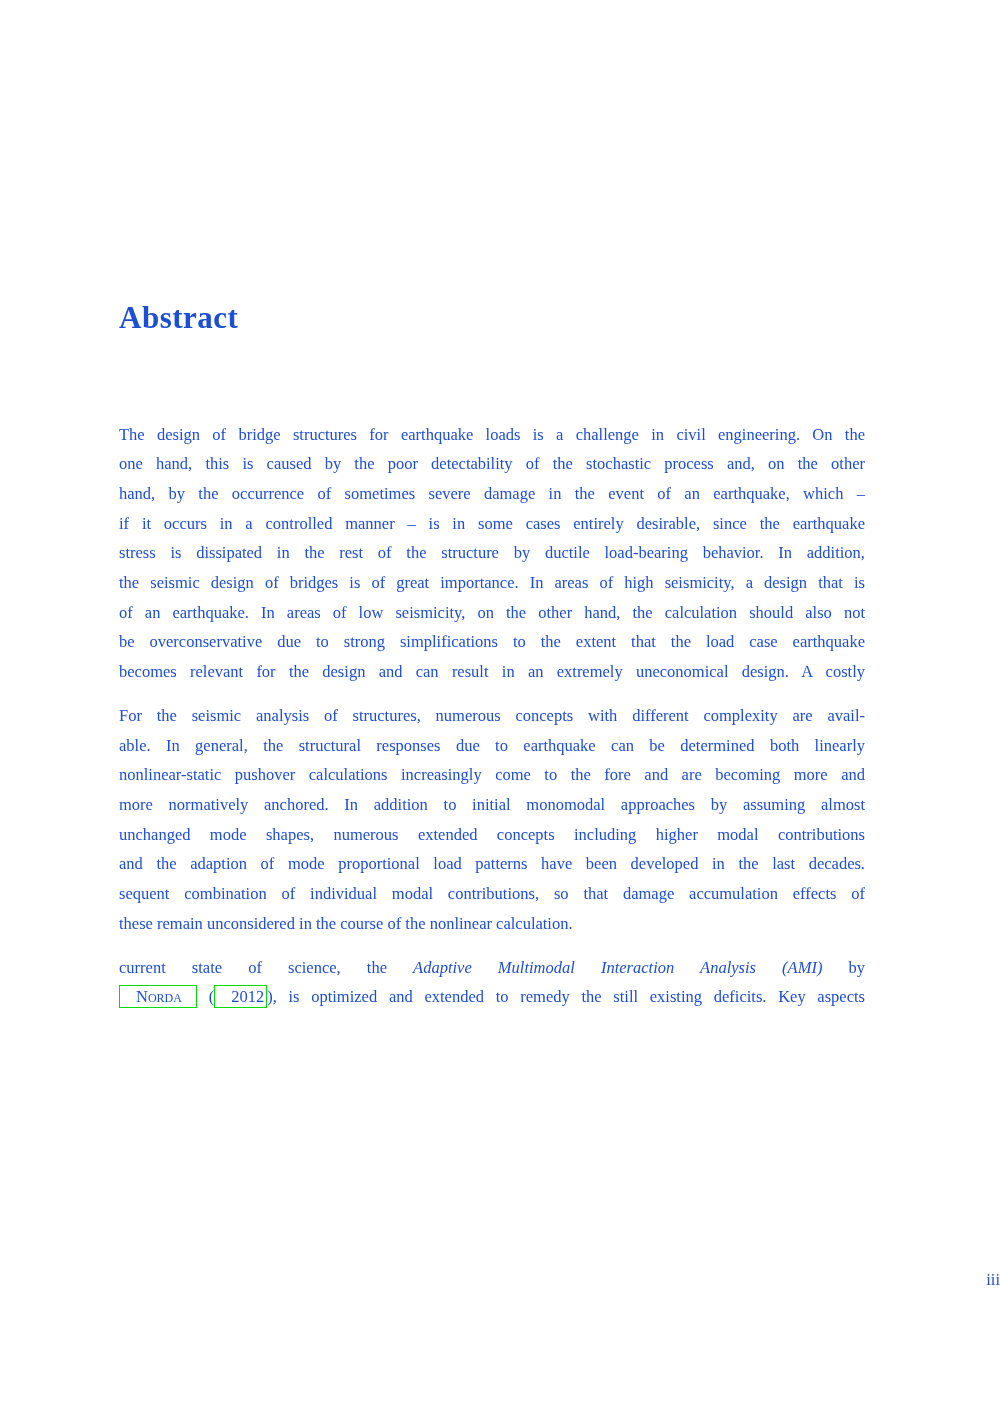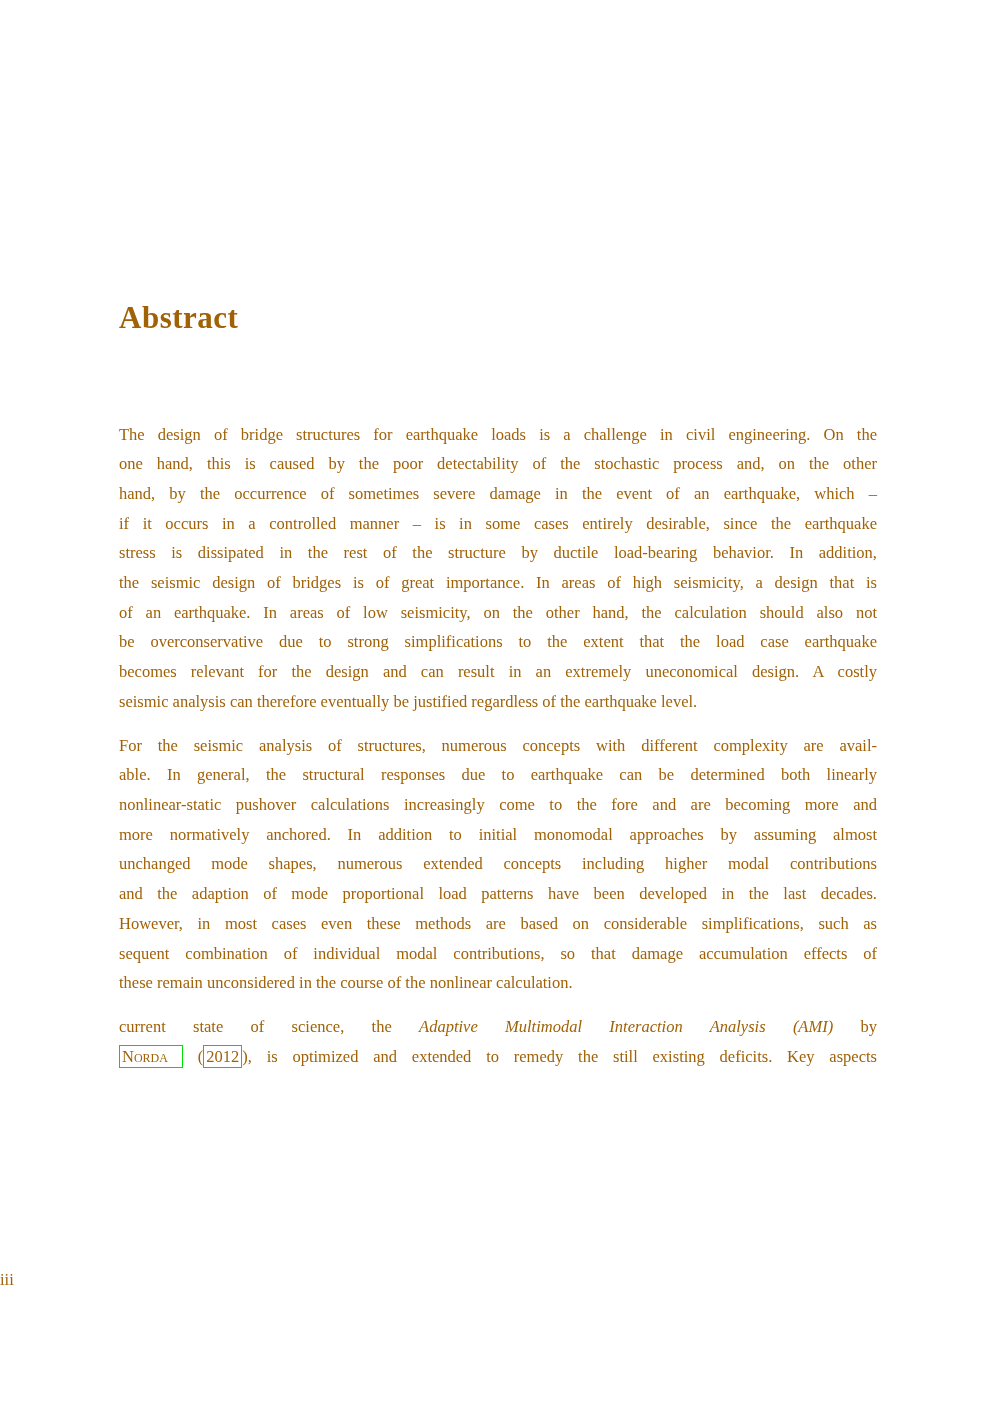--- a/index.html
+++ b/index.html
@@ -8,62 +8,62 @@
     background: #ffffff;
   }
   .page {
     position: relative;
     width: 1000px;
     height: 1414px;
     box-sizing: border-box;
     background: #ffffff;
     padding: 302px 119px 0 119px;
     font-family: "Liberation Serif", "DejaVu Serif", serif;
-    color: #a16207;
+    color: #1d4ed8;
     overflow: hidden;
   }
   .heading {
     font-size: 31px;
     font-weight: 700;
     line-height: 1.05;
     margin: 0 0 85px 0;
     letter-spacing: 0.5px;
   }
   .para {
-    margin: 0 4px 14px 0;
+    margin: 0 16px 14px 0;
   }
   .line {
     font-size: 16.5px;
     line-height: 29.7px;
     white-space: normal;
     text-align: justify;
     text-align-last: justify;
   }
   .line.lastline {
     text-align-last: left;
   }
   .italic {
     font-style: italic;
   }
   .citebox {
     border: 1.5px solid #00e000;
-    padding: 1px 2px 1px 2px;
+    padding: 1px 2px 1px 16px;
     font-family: Liberation Serif, serif;
   }
   .citebox.name {
     font-variant: small-caps;
     font-variant-caps: small-caps;
     padding-right: 14px;
   }
   .pagenum {
     position: absolute;
     top: 1269px;
     left: 0;
     width: 1000px;
-    text-align: left;
+    text-align: right;
     font-size: 16.5px;
     line-height: 22px;
   }
 </style>
 </head>
 <body>
 
 <div class="page">
 
   <h1 class="heading">Abstract</h1>
@@ -71,31 +71,29 @@
   <div class="para">
     <div class="line">The design of bridge structures for earthquake loads is a challenge in civil engineering. On the</div>
     <div class="line">one hand, this is caused by the poor detectability of the stochastic process and, on the other</div>
     <div class="line">hand, by the occurrence of sometimes severe damage in the event of an earthquake, which –</div>
     <div class="line">if it occurs in a controlled manner – is in some cases entirely desirable, since the earthquake</div>
     <div class="line">stress is dissipated in the rest of the structure by ductile load-bearing behavior. In addition,</div>
     <div class="line">the seismic design of bridges is of great importance. In areas of high seismicity, a design that is</div>
     <div class="line">of an earthquake. In areas of low seismicity, on the other hand, the calculation should also not</div>
     <div class="line">be overconservative due to strong simplifications to the extent that the load case earthquake</div>
     <div class="line">becomes relevant for the design and can result in an extremely uneconomical design. A costly</div>
-    <div class="line lastline">seismic analysis can therefore eventually be justified regardless of the earthquake level.</div>
   </div>
 
   <div class="para">
     <div class="line">For the seismic analysis of structures, numerous concepts with different complexity are avail-</div>
     <div class="line">able. In general, the structural responses due to earthquake can be determined both linearly</div>
     <div class="line">nonlinear-static pushover calculations increasingly come to the fore and are becoming more and</div>
     <div class="line">more normatively anchored. In addition to initial monomodal approaches by assuming almost</div>
     <div class="line">unchanged mode shapes, numerous extended concepts including higher modal contributions</div>
     <div class="line">and the adaption of mode proportional load patterns have been developed in the last decades.</div>
-    <div class="line">However, in most cases even these methods are based on considerable simplifications, such as</div>
     <div class="line">sequent combination of individual modal contributions, so that damage accumulation effects of</div>
     <div class="line lastline">these remain unconsidered in the course of the nonlinear calculation.</div>
   </div>
 
   <div class="para">
     <div class="line"><span>current state of science, the </span><span class="italic">Adaptive Multimodal Interaction Analysis (AMI)</span><span> by</span></div>
     <div class="line"><span class="citebox name" style="border-color: rgb(0, 224, 0);">Norda</span><span> (</span><span class="citebox" style="border-color: rgb(0, 224, 0);">2012</span><span>), is optimized and extended to remedy the still existing deficits. Key aspects</span></div>
   </div>
 
   <div class="pagenum">iii</div>

